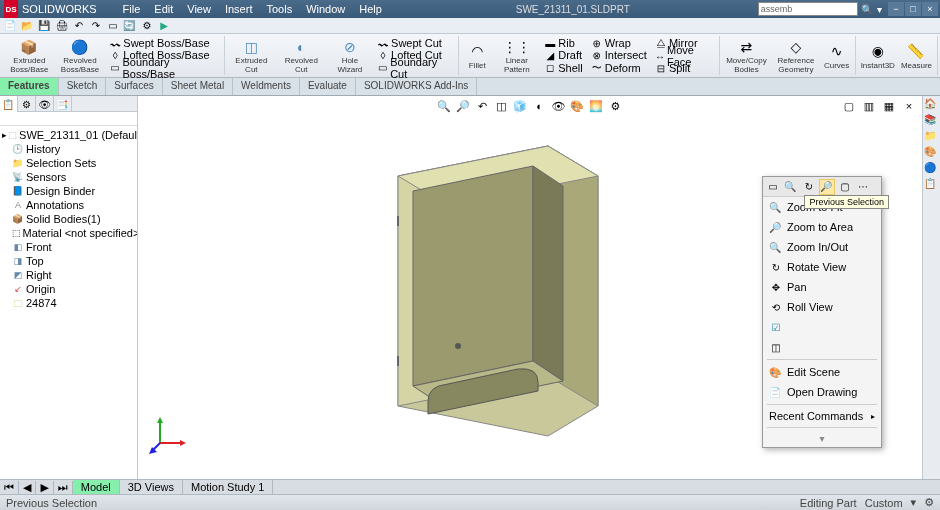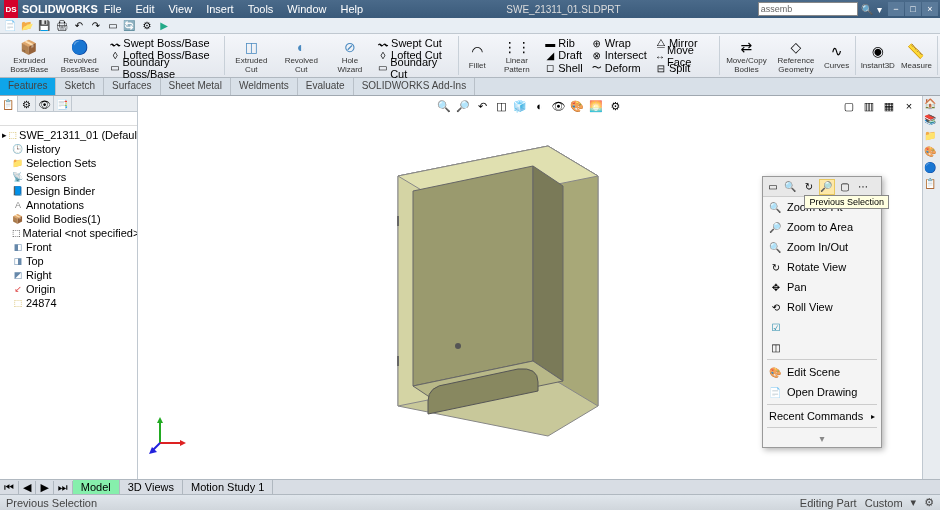--- a/index.html
+++ b/index.html
@@ -1,38 +1,38 @@
 <!DOCTYPE html>
 <html><head>
 <meta charset="utf-8">
 <style>
 *{margin:0;padding:0;box-sizing:border-box;font-family:"Segoe UI",Tahoma,sans-serif;font-size:11px;user-select:none}
 body{width:940px;height:510px;background:#fff;overflow:hidden;display:flex;flex-direction:column}
 .titlebar{height:18px;background:linear-gradient(#4a6a8a,#3a5a7a);display:flex;align-items:center;color:#fff;font-size:10px}
 .logo{width:14px;height:22px;background:#d4002a;border-radius:0;margin:8px 4px;display:flex;align-items:center;justify-content:center;font-weight:bold;font-size:8px}
-.app-name{font-weight:bold;margin-right:0}
+.app-name{font-weight:normal;margin-right:20px}
 .menu-items{display:flex;gap:2px}
 .menu-items span{padding:2px 6px;cursor:pointer}
 .title-center{flex:1;text-align:center;color:#ddd;font-size:10px}
 .search-box{width:100px;height:14px;background:#fff;border:1px solid #888;margin-right:4px;padding:0 2px;color:#666;font-size:9px}
 .win-controls{display:flex;gap:1px;margin-right:2px}
 .win-btn{width:16px;height:14px;background:#5a7a9a;display:flex;align-items:center;justify-content:center;font-size:9px;cursor:pointer}
 .qat{height:16px;background:#e8eef4;border-bottom:1px solid #c0c8d0;display:flex;align-items:center;padding:0 4px;gap:3px}
 .qat-icon{width:14px;height:14px;display:flex;align-items:center;justify-content:center;font-size:10px;cursor:pointer}
 .ribbon{height:44px;background:linear-gradient(#f4f6fa,#e4e8ee);border-bottom:1px solid #b0b8c0;display:flex;padding:2px}
 .rib-group{display:flex;border-right:1px solid #c8d0d8;padding:0 2px}
 .rib-btn{display:flex;flex-direction:column;align-items:center;justify-content:center;padding:1px 3px;cursor:pointer;min-width:32px}
 .rib-icon{width:20px;height:20px;display:flex;align-items:center;justify-content:center;font-size:14px}
 .rib-label{font-size:8px;text-align:center;line-height:9px;color:#333;max-width:48px}
 .rib-mini{display:flex;flex-direction:column;gap:0;padding:1px 2px}
 .rib-mini-item{display:flex;align-items:center;gap:2px;font-size:8px;height:13px;cursor:pointer;padding:0 2px}
 .mini-icon{width:12px;height:12px;font-size:10px;display:flex;align-items:center;justify-content:center}
 .tabs{height:18px;background:#d8e0e8;display:flex;border-bottom:1px solid #a0a8b0}
 .tab{padding:2px 8px;font-size:10px;border-right:1px solid #b8c0c8;cursor:pointer;color:#444}
-.tab.active{background:#0ea5e9;font-weight:normal}
+.tab.active{background:#86efac;font-weight:bold}
 .main{flex:1;display:flex;overflow:hidden;position:relative}
 .tree-panel{width:138px;background:#fff;border-right:1px solid #c0c8d0;display:flex;flex-direction:column}
 .tree-tabs{height:16px;background:#e8ecf0;display:flex;border-bottom:1px solid #c0c8d0}
 .tree-tab{width:18px;height:16px;border-right:1px solid #c0c8d0;display:flex;align-items:center;justify-content:center;font-size:10px;cursor:pointer}
 .tree-tab.active{background:#fff}
 .tree{flex:1;overflow:auto;padding:2px;font-size:10px}
 .tree-item{display:flex;align-items:center;gap:2px;padding:1px 0;cursor:pointer;white-space:nowrap}
 .tree-item.l1{padding-left:10px}
 .tree-icon{width:12px;height:12px;font-size:9px;display:flex;align-items:center;justify-content:center}
 .viewport{flex:1;background:#fff;position:relative;overflow:hidden}

